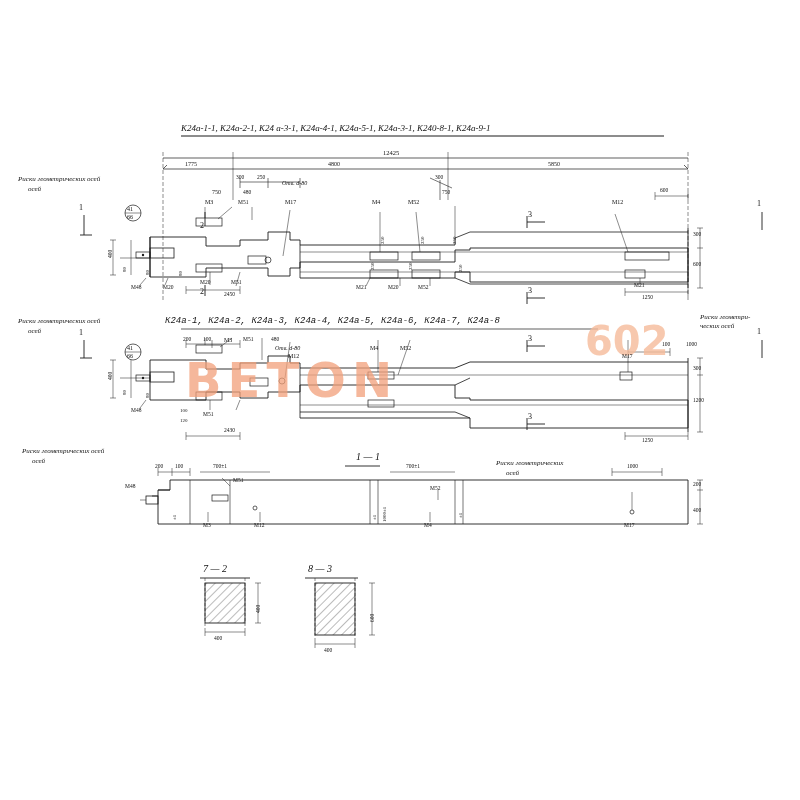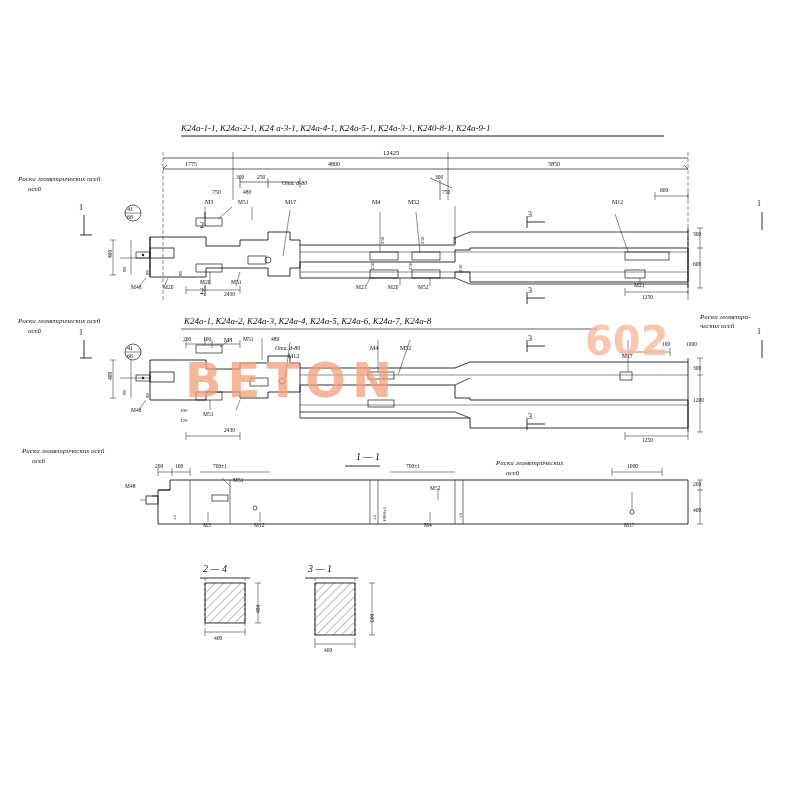--- a/index.html
+++ b/index.html
@@ -377,21 +377,21 @@
 <div class="lbl t6" style="left:127px; top:206px;">41</div>
 <div class="lbl t6" style="left:127px; top:214px;">66</div>
 
 <div class="lbl t8" style="left:79px; top:204px;">1</div>
 <div class="lbl t8" style="left:757px; top:200px;">1</div>
 <div class="lbl t8" style="left:200px; top:222px;">2</div>
 <div class="lbl t8" style="left:200px; top:288px;">2</div>
 <div class="lbl t8" style="left:528px; top:211px;">3</div>
 <div class="lbl t8" style="left:528px; top:287px;">3</div>
 
-<div class="lbl t9 ital" style="left:184px; top:317px;">К24а-1, К24а-2, К24а-3, К24а-4, К24а-5, К24а-6, К24а-7, К24а-8</div>
+<div class="lbl t9 ital" style="left:165px; top:317px;font-family:Liberation Mono, monospace;">К24а-1, К24а-2, К24а-3, К24а-4, К24а-5, К24а-6, К24а-7, К24а-8</div>
 <div class="lbl t7 ital" style="left:18px; top:318px;">Риски геометрических осей</div>
 <div class="lbl t7 ital" style="left:28px; top:328px;">осей</div>
 <div class="lbl t7 ital" style="left:700px; top:314px;">Риски геометри-</div>
 <div class="lbl t7 ital" style="left:700px; top:323px;">ческих осей</div>
 
 <div class="lbl t55" style="left:183px; top:337px;">200</div>
 <div class="lbl t55" style="left:203px; top:337px;">100</div>
 <div class="lbl t6" style="left:224px; top:337px;">М3</div>
 <div class="lbl t55" style="left:243px; top:337px;">М51</div>
 <div class="lbl t55" style="left:271px; top:337px;">480</div>
@@ -442,19 +442,19 @@
 <div class="lbl t55" style="left:430px; top:486px;">М52</div>
 <div class="lbl t55" style="left:424px; top:523px;">М4</div>
 <div class="lbl t55" style="left:624px; top:523px;">М17</div>
 <div class="lbl t55" style="left:693px; top:482px;">200</div>
 <div class="lbl t55" style="left:693px; top:508px;">400</div>
 <div class="lbl t5 rot90" style="left:172px; top:520px;">±1</div>
 <div class="lbl t5 rot90" style="left:372px; top:520px;">±1</div>
 <div class="lbl t5 rot90" style="left:382px; top:522px;">1000±1</div>
 <div class="lbl t5 rot90" style="left:458px; top:518px;">±1</div>
 
-<div class="lbl t10 ital" style="left:203px; top:564px;">2 — 4</div>
+<div class="lbl t10 ital" style="left:203px; top:564px;">7 — 2</div>
 <div class="lbl t55" style="left:214px; top:636px;">400</div>
 <div class="lbl t55 rot90" style="left:256px; top:613px;">400</div>
 
-<div class="lbl t10 ital" style="left:308px; top:564px;">3 — 1</div>
+<div class="lbl t10 ital" style="left:308px; top:564px;">8 — 3</div>
 <div class="lbl t55" style="left:324px; top:648px;">400</div>
 <div class="lbl t55 rot90" style="left:370px; top:622px;">600</div>
 
 </body></html>

